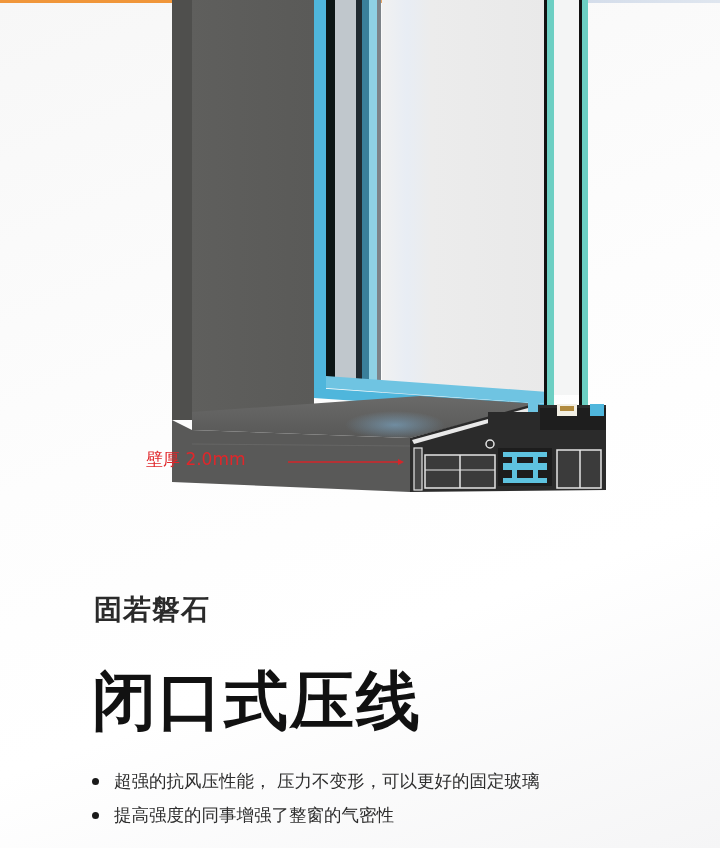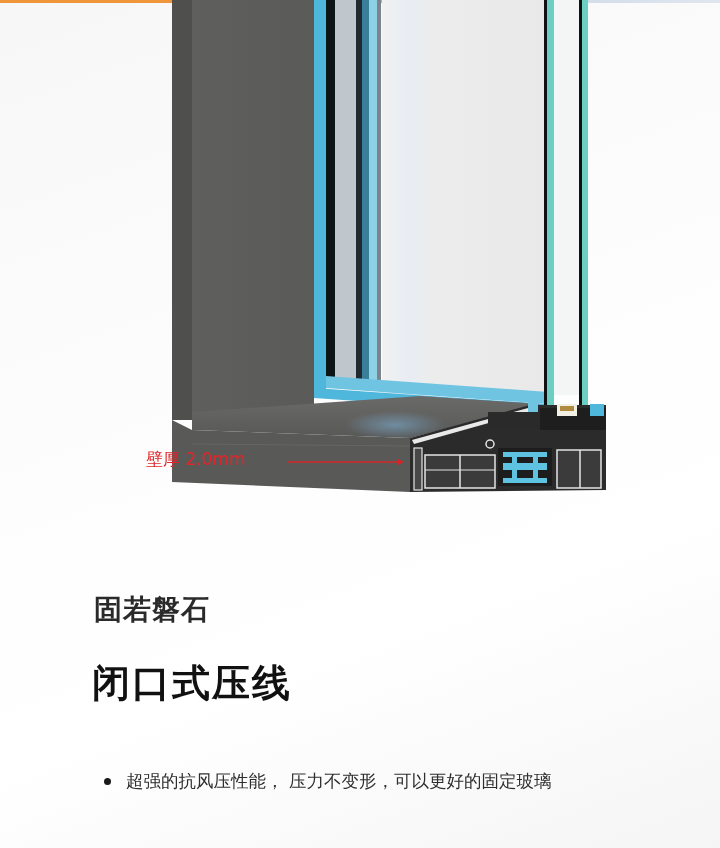--- a/index.html
+++ b/index.html
@@ -7,22 +7,22 @@
     width:720px; height:848px; overflow:hidden; position:relative;
     background: linear-gradient(160deg, #f7f7f7 0%, #fdfdfd 45%, #ffffff 70%, #f5f5f6 100%);
     font-family: "DejaVu Sans", "Liberation Sans", sans-serif;
   }
   .top-accent { position:absolute; left:0; top:0; width:720px; height:3px;
     background: linear-gradient(90deg, #f0963a 0%, #f0963a 50%, #c9d4e6 62%, #dfe6ef 100%); }
   .illustration { position:absolute; left:0; top:0; width:720px; height:500px; }
   .caption { position:absolute; left:146px; top:448px; font-size:17px; color:#e0262a;
     font-family:"DejaVu Sans","Liberation Sans",sans-serif; letter-spacing:0; white-space:nowrap; }
   .subtitle { position:absolute; left:94px; top:591px; font-size:28px; color:#2a2a2a; font-weight:bold; letter-spacing:1px; }
-  .title { position:absolute; left:92px; top:658px; font-size:38px; color:#111; font-weight:bold; letter-spacing:2px; }
-  .bullets { position:absolute; left:104px; top:768px; margin:0; padding:0; list-style:none; }
+  .title { position:absolute; left:92px; top:658px; font-size:64px; color:#111; font-weight:bold; letter-spacing:2px; }
+  .bullets { position:absolute; left:92px; top:768px; margin:0; padding:0; list-style:none; }
   .bullets li { position:relative; padding-left:22px; font-size:17.5px; color:#2e2e2e; height:34px; line-height:26px; }
   .bullets li .dot { position:absolute; left:0; top:10px; width:7px; height:7px; border-radius:50%; background:#1a1a1a; }
 </style>
 </head>
 <body>
 
 <div class="top-accent"></div>
 
 <svg class="illustration" viewBox="0 0 720 500" xmlns="http://www.w3.org/2000/svg">
   <defs>
@@ -115,13 +115,17 @@
 <div class="caption">壁厚 2.0mm</div>
 
 <div class="subtitle">固若磐石</div>
 <div class="title">闭口式压线</div>
 
 <ul class="bullets">
   <li>
     <span class="dot"></span>
     <span>超强的抗风压性能， 压力不变形，可以更好的固定玻璃</span>
   </li>
+  <li>
+    <span class="dot"></span>
+    <span>提高强度的同事增强了整窗的气密性</span>
+  </li>
 </ul>
 
 </body></html>

